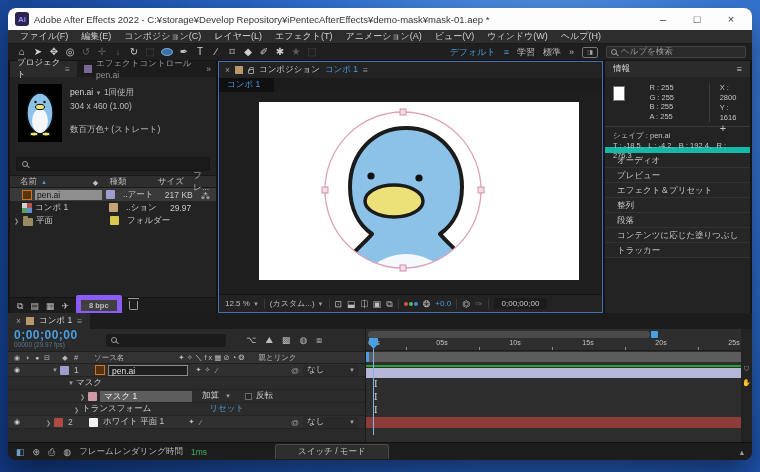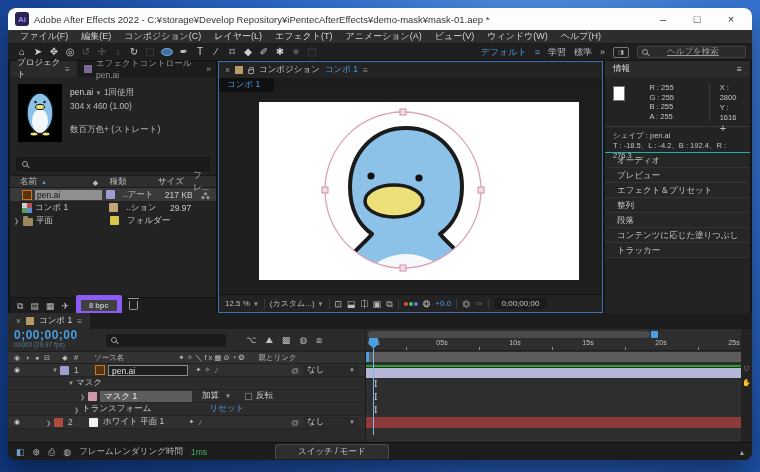--- a/index.html
+++ b/index.html
@@ -30,22 +30,22 @@
   .toolbar { height:17px; background:#1f1f1f; display:flex; align-items:center; padding:0 6px; border-bottom:1px solid #141414; }
   .tool { width:16px; text-align:center; color:#cfcfcf; font-size:10px; line-height:16px; }
   .tool.dim { opacity:.35; }
   .ellipse-tool { width:12px; height:8px; border-radius:50%; background:#3d6fa5; border:1px solid #6fa3d8; margin:0 3px; }
   .tb-right { margin-left:auto; display:flex; align-items:center; gap:8px; }
   .ws { font-size:9px; color:#bdbdbd; }
   .ws.active { color:#4a9fe3; }
   .ws-menu { color:#4a9fe3; font-size:9px; }
   .chev { color:#bdbdbd; font-size:9px; }
   .boxicon { width:16px; height:11px; border:1px solid #777; border-radius:2px; font-size:6px; color:#aaa; text-align:center; line-height:9px;}
-  .helpsearch { width:109px; height:12px; background:#2b2b2b; border:1px solid #444; border-radius:2px;
-     display:flex; align-items:center; gap:19px; padding:0 4px; color:#9a9a9a; font-size:8.5px;text-decoration:underline; }
+  .helpsearch { width:140px; height:12px; background:#2b2b2b; border:1px solid #444; border-radius:2px;
+     display:flex; align-items:center; gap:4px; padding:0 4px; color:#9a9a9a; font-size:8.5px; }
 
   .mag { width:6px; height:6px; border:1px solid #9a9a9a; border-radius:50%; position:relative; flex:none; }
   .mag::after { content:''; position:absolute; width:4px; height:1px; background:#9a9a9a; right:-3px; bottom:-1px; transform:rotate(42deg); }
 
   
   .main { position:absolute; left:0; top:53px; width:744px; height:252px; background:#141414; }
   .panel { position:absolute; top:0; height:252px; background:#232323; }
   #project-panel { left:2px; width:206px; }
   #comp-panel { left:210px; width:385px; border:1px solid #3f6fb5; }
   #right-panel { left:597px; width:145px; }
@@ -106,21 +106,21 @@
   .rgbdots i { width:4px; height:4px; border-radius:50%; display:block; }
   .tcbox { background:#1b1b1b; border-radius:2px; padding:1px 8px; color:#c8c8c8; }
 
   
   .rp-head { height:16px; display:flex; align-items:center; justify-content:space-between; padding:0 8px; background:#2b2b2b; font-size:8.5px; color:#d8d8d8; }
   .info-block { padding:6px 8px 4px; display:flex; gap:24px; border-bottom:1px solid #3a3a3a; height:50px;}
   .swatch { width:15px; height:15px; background:#fff; border:1px solid #777; margin-top:3px; }
   .rgba { font-size:7.5px; line-height:9.5px; color:#c4c4c4; width:44px; }
   .xy { font-size:7.5px; line-height:10px; color:#c4c4c4; border-left:1px solid #3a3a3a; padding-left:10px; }
   .xy .plus { font-size:11px; color:#c4c4c4; }
-  .shape-block { padding:4px 8px; font-size:7.5px; line-height:10px; color:#c4c4c4; border-bottom:1px solid #14b8a6; height:26px; }
+  .shape-block { padding:4px 8px; font-size:7.5px; line-height:10px; color:#c4c4c4; border-bottom:6px solid #14b8a6; height:26px; }
   .sec { height:15px; line-height:15px; padding-left:12px; font-size:8.5px; color:#c8c8c8; border-bottom:1px solid #333; background:#262626; }
 
   
   .timeline { position:absolute; left:0; top:305px; width:744px; height:129px; background:#232323; }
   .tl-tabrow { height:16px; background:#1c1c1c; display:flex; }
   .tl-tab { display:flex; align-items:center; gap:5px; background:#2b2b2b; padding:0 8px; font-size:8.5px; color:#d8d8d8; }
   .tl-content { position:absolute; left:0; top:16px; right:0; bottom:0; background:#2a2a2a; }
   .tl-left { position:absolute; left:0; top:0; width:357px; bottom:0; }
   .tl-graph { position:absolute; left:357px; top:0; width:376px; bottom:0; background:#2e2e2e; border-left:1px solid #1a1a1a; }
   .tl-gutter { position:absolute; right:0; top:0; width:11px; bottom:0; background:#232323; display:flex; flex-direction:column; align-items:center; gap:6px; padding-top:36px; color:#9a9a9a; font-size:7px;}

